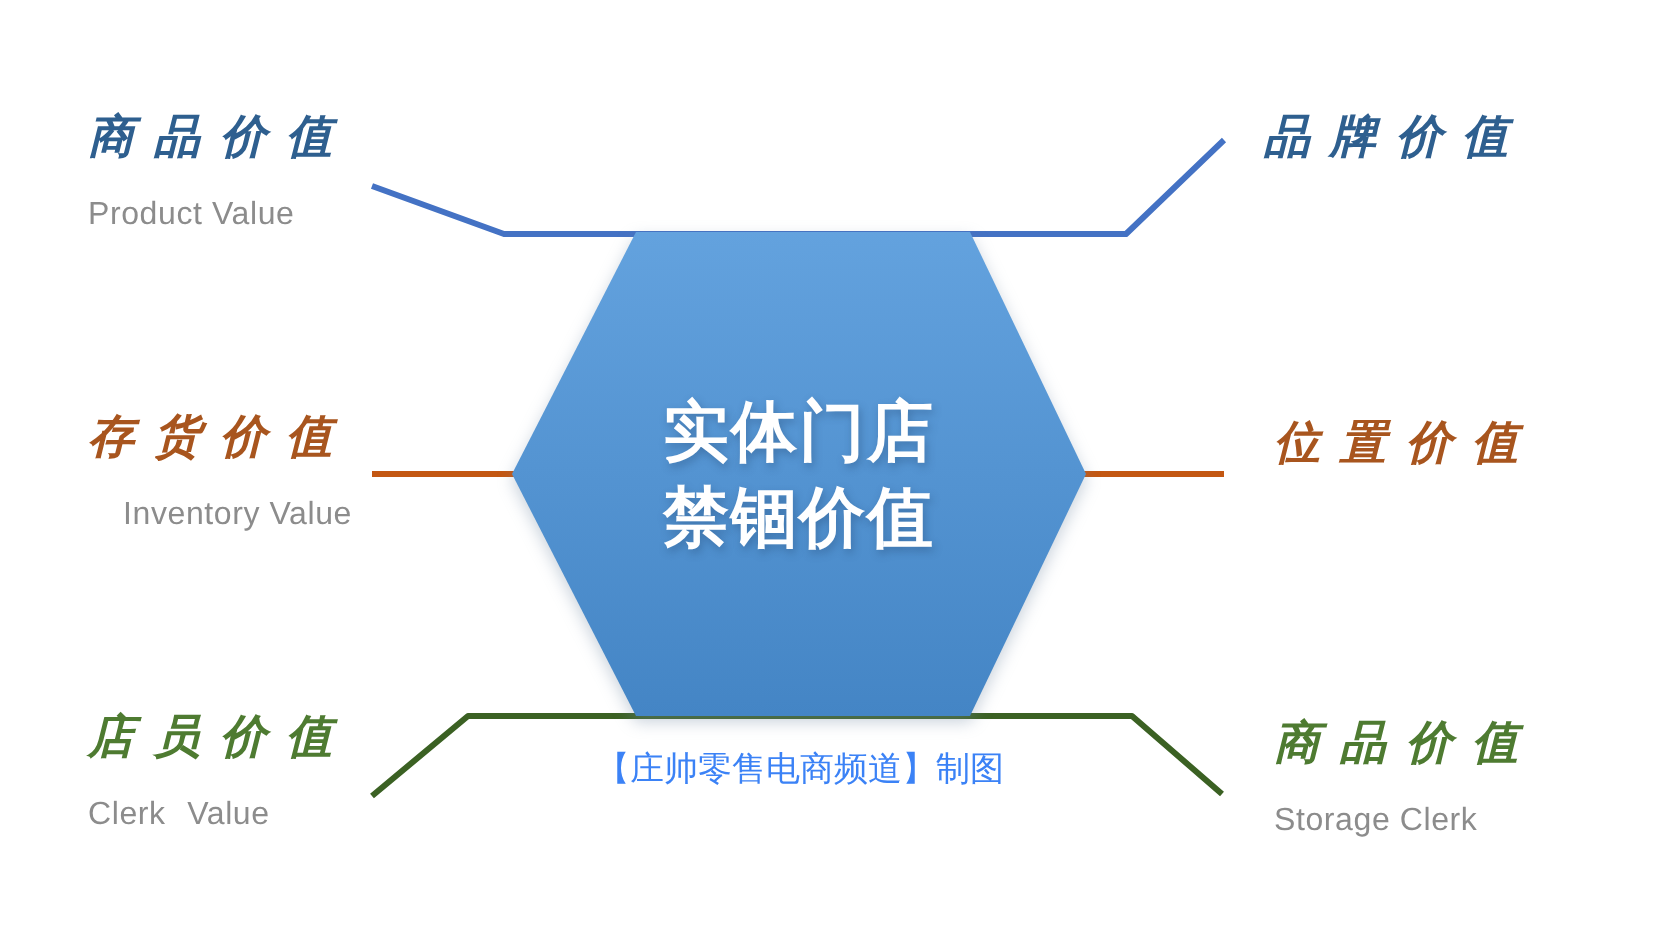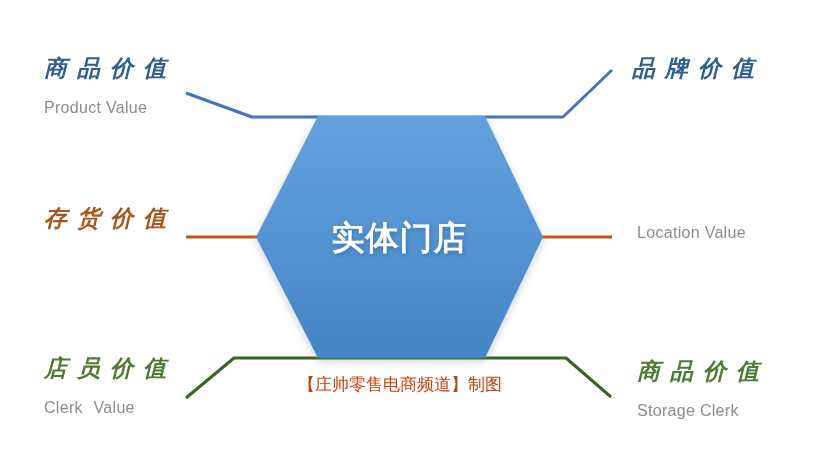--- a/index.html
+++ b/index.html
@@ -65,21 +65,21 @@
   }
   .en.wide { word-spacing: 6px; }
   .caption {
     position: absolute;
     left: 246px;
     top: 374px;
     width: 308px;
     text-align: center;
     font-size: 17px;
     line-height: 21px;
-    color: #c2410c;
+    color: #3b82f6;
   }
   
   .pos-tl { left: 44px;  top: 54px;  }
   .pos-tr { left: 632px; top: 54px;  }
   .pos-ml { left: 44px;  top: 204px; text-align: right; }
   .pos-mr { left: 637px; top: 207px; }
   .pos-bl { left: 44px;  top: 354px; }
   .pos-br { left: 637px; top: 357px; }
 </style>
 </head>
@@ -97,37 +97,39 @@
 
     <polyline class="connector" points="186,93 252,117 563,117 612,70" style="stroke: rgb(68, 114, 196);"></polyline>
     <line class="connector" x1="186" y1="237" x2="612" y2="237" style="stroke: rgb(195, 87, 18);"></line>
     <polyline class="connector" points="186,398 234,358 566,358 611,397" style="stroke: rgb(59, 97, 35);"></polyline>
 
     <polygon class="hex" points="256,237 318,116 485,116 543,237 485,358 318,358" fill="url(#hexGrad)"></polygon>
   </svg>
 
   <div class="center-text">
     <span>实体门店</span>
+    <span>禁锢价值</span>
   </div>
 
   <div class="node pos-tl">
     <div class="zh" style="color: rgb(46, 95, 143);">商品价值</div>
     <div class="en">Product Value</div>
   </div>
 
   <div class="node pos-tr">
     <div class="zh" style="color: rgb(46, 95, 143); text-align: right;">品牌价值</div>
   </div>
 
   <div class="node pos-ml">
     <div class="zh" style="color: rgb(168, 85, 30);">存货价值</div>
+    <div class="en">Inventory Value</div>
   </div>
 
   <div class="node pos-mr">
-    <div class="en">Location Value</div>
+    <div class="zh" style="color: rgb(168, 85, 30);">位置价值</div>
   </div>
 
   <div class="node pos-bl">
     <div class="zh" style="color: rgb(78, 123, 49); text-align: center;">店员价值</div>
     <div class="en wide">Clerk Value</div>
   </div>
 
   <div class="node pos-br">
     <div class="zh" style="color: rgb(78, 123, 49);">商品价值</div>
     <div class="en">Storage Clerk</div>

